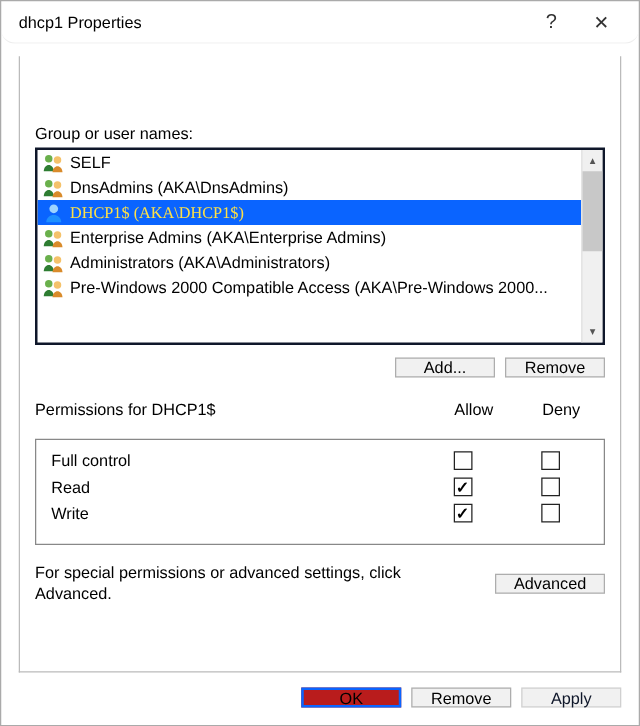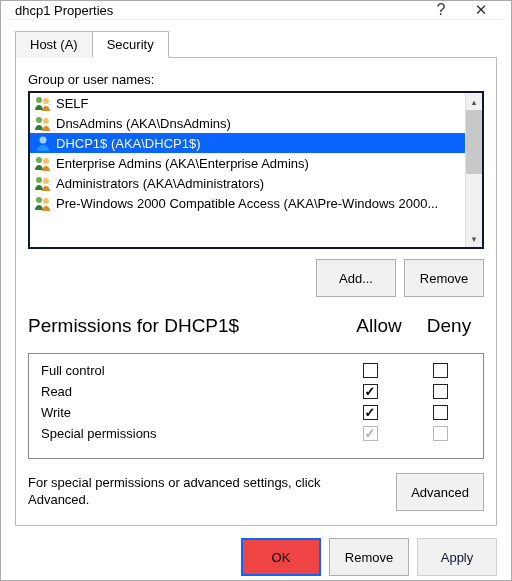--- a/index.html
+++ b/index.html
@@ -99,21 +99,22 @@
     display: flex;
     align-items: center;
     padding: 2px 4px;
     font-size: 13px;
     white-space: nowrap;
     overflow: hidden;
     text-overflow: ellipsis;
   }
   .list-item.selected {
     background: #0a64ff;
-    color: #fef9c3;
+    color: #fde047;
+    font-family: Liberation Serif, serif;
   }
   .group-icon {
     width: 18px;
     height: 16px;
     margin-right: 4px;
     flex-shrink: 0;
   }
   .group-icon svg { display:block; }
   .list-item.selected .user-head { fill:#9cd3ff; }
   .list-item.selected .user-body { fill:#1e90ff; }
@@ -142,43 +143,43 @@
   }
   .sb-track { flex:1; }
   .btn-row {
     display: flex;
     justify-content: flex-end;
     gap: 8px;
     margin-top: 10px;
   }
   .btn {
     min-width: 80px;
-    height: 38px;
+    height: 16px;
     border: 1px solid #adadad;
     background: #f1f1f1;
     font-size: 13px;
     padding: 0 14px;
     cursor: default;
     display:inline-flex;
     align-items:center;
     justify-content:center;
   }
   .btn.primary {
     border: 2px solid #0a64ff;
-    background: #ef4444;
+    background: #b91c1c;
   }
   .btn.disabled {
     color: #0f172a;
     border-color: #d0d0d0;
   }
   .perm-header {
     display: flex;
     align-items: center;
     margin-top: 18px;
-    font-size: 19px;
+    font-size: 13px;
   }
   .perm-header .perm-title { flex:1; }
   .perm-header .perm-col { width: 70px; text-align: center; }
   .perm-box {
     border: 1px solid #888;
     margin-top: 16px;
     padding: 6px 8px 14px 8px;
   }
   .perm-row {
     display: flex;
@@ -219,24 +220,20 @@
 <body>
 
 <div class="window">
   <div class="titlebar">
     <div class="title">dhcp1 Properties</div>
     <div class="help-btn">?</div>
     <div class="close-btn">✕</div>
   </div>
 
   <div class="content">
-    <div class="tabs-head">
-      <div class="tab">Host (A)</div>
-      <div class="tab active">Security</div>
-    </div>
 
     <div class="tab-body">
       <div class="label">Group or user names:</div>
 
       <div class="listbox">
         <div class="list-items" id="list-items">
             <div class="list-item">
               <span class="group-icon">
                 <svg viewBox="0 0 18 16">
                   <circle cx="5" cy="5" r="3" fill="#6ab04c"></circle>
@@ -341,29 +338,20 @@
           </div>
           <div class="perm-row">
             <div class="perm-name">Write</div>
             <div class="perm-col">
               <span class="cb checked"></span>
             </div>
             <div class="perm-col">
               <span class="cb"></span>
             </div>
           </div>
-          <div class="perm-row">
-            <div class="perm-name">Special permissions</div>
-            <div class="perm-col">
-              <span class="cb checked disabled"></span>
-            </div>
-            <div class="perm-col">
-              <span class="cb disabled"></span>
-            </div>
-          </div>
         </div>
 
       <div class="footer-row">
         <div class="footer-text">For special permissions or advanced settings, click Advanced.</div>
         <button class="btn">Advanced</button>
       </div>
     </div>
   </div>
 
   <div class="dialog-buttons">

